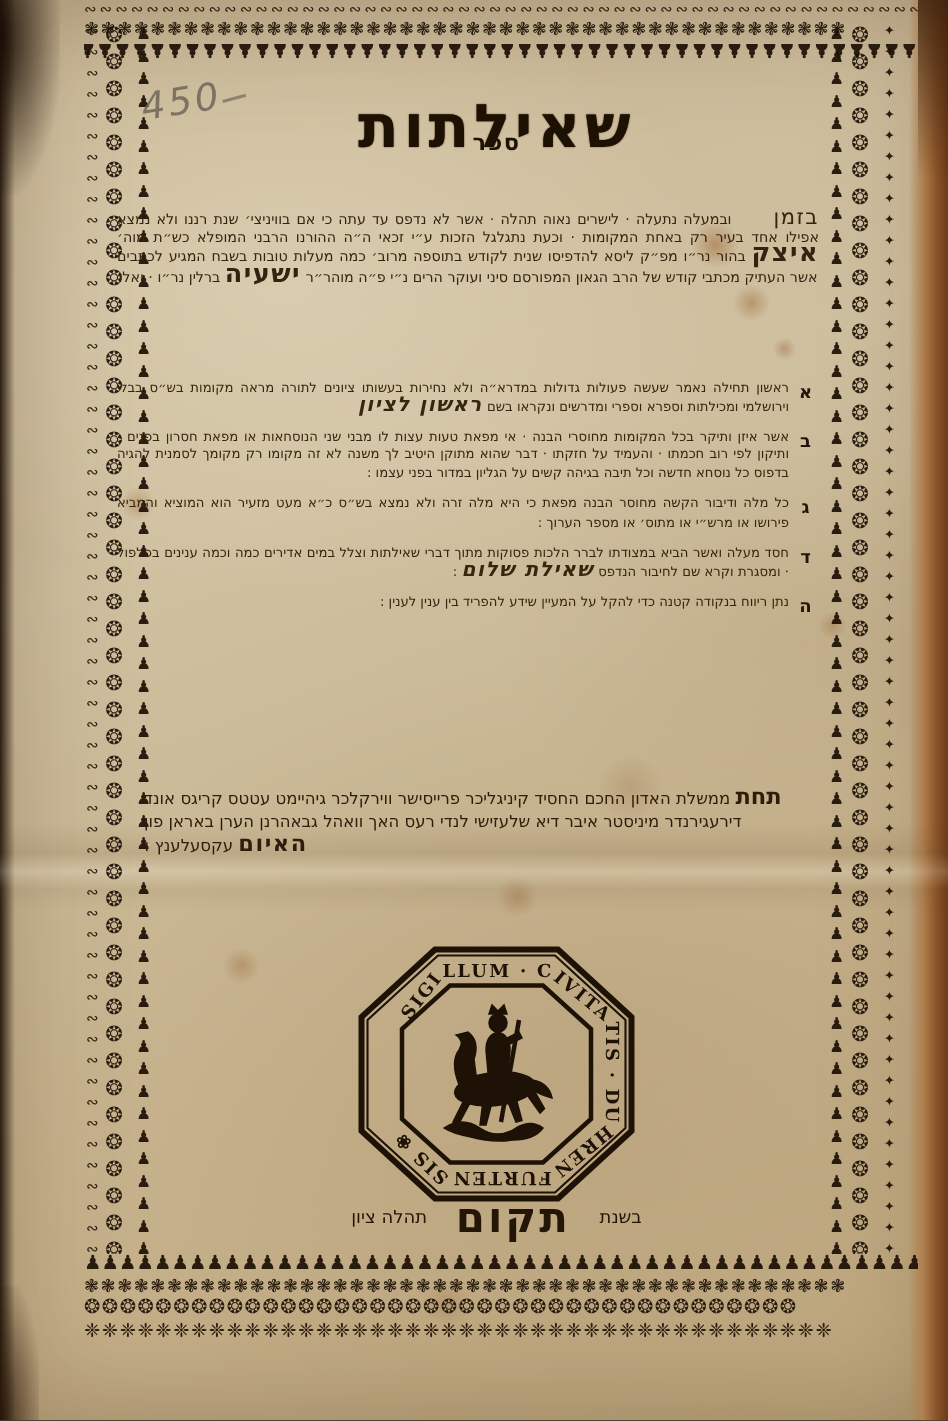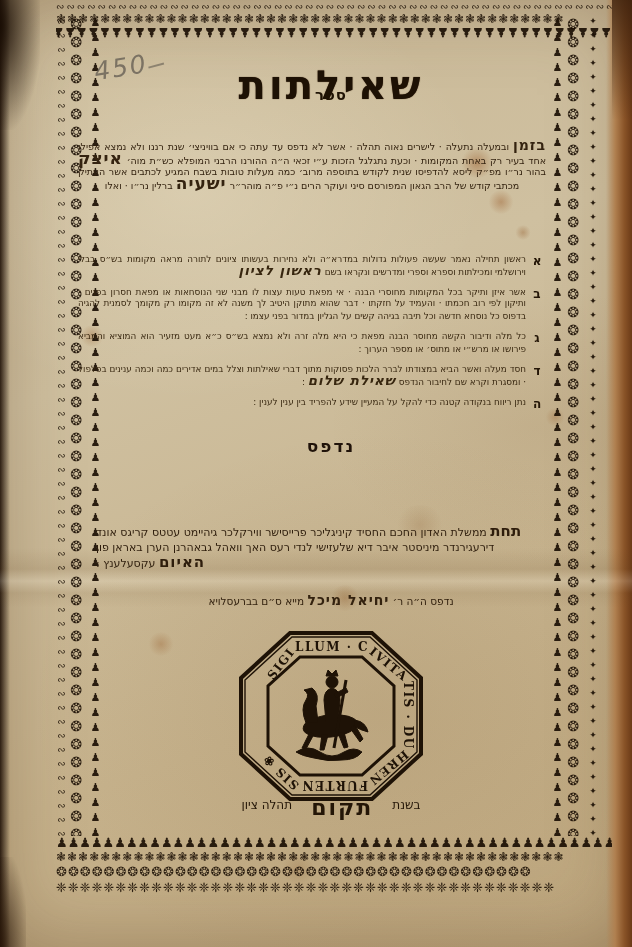--- a/index.html
+++ b/index.html
@@ -37,21 +37,21 @@
   .hand-number::after{content:"";display:inline-block;width:16px;height:2px;background:#6e665a;
     transform:translateY(-4px) rotate(-6deg);margin-right:-2px;opacity:.8;}
   .sefer{position:absolute;left:110px;top:46px;width:442px;text-align:center;
     font-weight:bold;font-size:15px;letter-spacing:1px;color:#1f1305;margin-top:40px;}
   .main-title{position:absolute;left:110px;top:62px;width:442px;text-align:center;
     font-weight:bold;font-size:40px;letter-spacing:3px;color:#1d1104;text-shadow:0 0 1px #3a2410;}
   .subtitle{position:absolute;left:110px;top:116px;width:442px;text-align:center;
     font-weight:bold;font-size:13px;letter-spacing:1px;color:#241607;}
   .intro{position:absolute;left:78px;top:140px;width:468px;font-size:9.5px;line-height:11.5px;
     text-align:justify;text-align-last:center;color:#342310;}
-  .intro .lead{font-size:14px;font-weight:bold;letter-spacing:1px;}
+  .intro .lead{font-size:14px;font-weight:normal;letter-spacing:1px;margin-left:24px;}
   .intro .big-name{font-size:17px;font-weight:bold;letter-spacing:1px;}
   .hen-line{position:absolute;left:110px;top:236px;width:442px;text-align:center;
     font-size:9.5px;color:#342310;}
   .items{position:absolute;left:76px;top:254px;width:472px;}
   .item{display:flex;direction:rtl;margin-bottom:9px;}
   .item .num{width:22px;flex:0 0 22px;font-weight:bold;font-size:12px;color:#241607;text-align:center;}
   .item .txt{flex:1;font-size:8.8px;line-height:11px;text-align:justify;text-align-last:right;
     color:#37260f;padding-left:2px;}
   .item .big{font-size:13.5px;font-weight:bold;letter-spacing:1px;font-style:italic;}
   .nidpas{position:absolute;left:110px;top:436px;width:442px;text-align:center;
@@ -61,21 +61,21 @@
   .press{position:absolute;left:96px;top:524px;width:432px;text-align:left;
     font-size:11px;line-height:14.5px;color:#2e1d0c;}
   .press .lead{font-size:15px;font-weight:bold;}
   .press .big{font-size:15px;font-weight:bold;letter-spacing:1px;}
   .printer{position:absolute;left:110px;top:592px;width:442px;text-align:center;
     font-size:10.5px;color:#33220f;}
   .printer .big{font-size:14px;font-weight:bold;letter-spacing:1px;}
   .seal{position:absolute;left:238px;top:630px;}
   .year-line{position:absolute;left:110px;top:795px;width:442px;text-align:center;color:#241607;}
   .year-line .sm{font-size:12px;vertical-align:6px;}
-  .year-line .chrono{font-size:22px;font-weight:bold;letter-spacing:2px;margin:0 14px;}
+  .year-line .chrono{font-size:28px;font-weight:bold;letter-spacing:2px;margin:0 14px;}
 </style>
 </head>
 <body>
 
 <div class="page">
 
   <div class="edge-right"></div>
   <div class="edge-right-top"></div>
   <div class="edge-left"></div>
   <div class="corner-tl"></div>
@@ -134,26 +134,22 @@
     <div class="item">
       <div class="num">ד</div>
       <div class="txt"><span>חסד מעלה ואשר הביא במצודתו לברר הלכות פסוקות מתוך דברי שאילתות וצלל במים אדירים כמה וכמה ענינים בפלפול · ומסגרת וקרא שם לחיבור הנדפס </span><span class="big">שאילת שלום</span><span> :</span></div>
     </div>
     <div class="item">
       <div class="num">ה</div>
       <div class="txt"><span>נתן ריווח בנקודה קטנה כדי להקל על המעיין שידע להפריד בין ענין לענין :</span></div>
     </div>
   </div>
 
-  <div class="nidpas hebrew">נדפס</div>
   <div class="press hebrew">
     <span class="lead">תחת</span><span> ממשלת האדון החכם החסיד קיניגליכר פרייסישר ווירקלכר גיהיימט עטטס קריגס אונד דירעגירנדר מיניסטר איבר דיא שלעזישי לנדי רעס האך וואהל גבאהרנן הערן באראן פון </span><span class="big">האיום</span><span> עקסעלענץ :</span>
-  </div>
-  <div class="printer hebrew">
-    <span>נדפס ה״ה ר׳ </span><span class="big">יחיאל מיכל</span><span> מייא ס״ם בברעסלויא</span>
   </div>
 
   <div class="seal">
     <svg width="186" height="172" viewBox="0 0 186 172">
 
       <polygon points="52,3 134,3 183,48 183,124 134,169 52,169 3,124 3,48" fill="none" stroke="#1e1206" stroke-width="4"></polygon>
       <polygon points="54,7 132,7 179,50 179,122 132,165 54,165 7,122 7,50" fill="none" stroke="#1e1206" stroke-width="1.4"></polygon>
 
       <polygon points="62,27 124,27 156,56 156,116 124,145 62,145 30,116 30,56" fill="none" stroke="#1e1206" stroke-width="3"></polygon>
 

